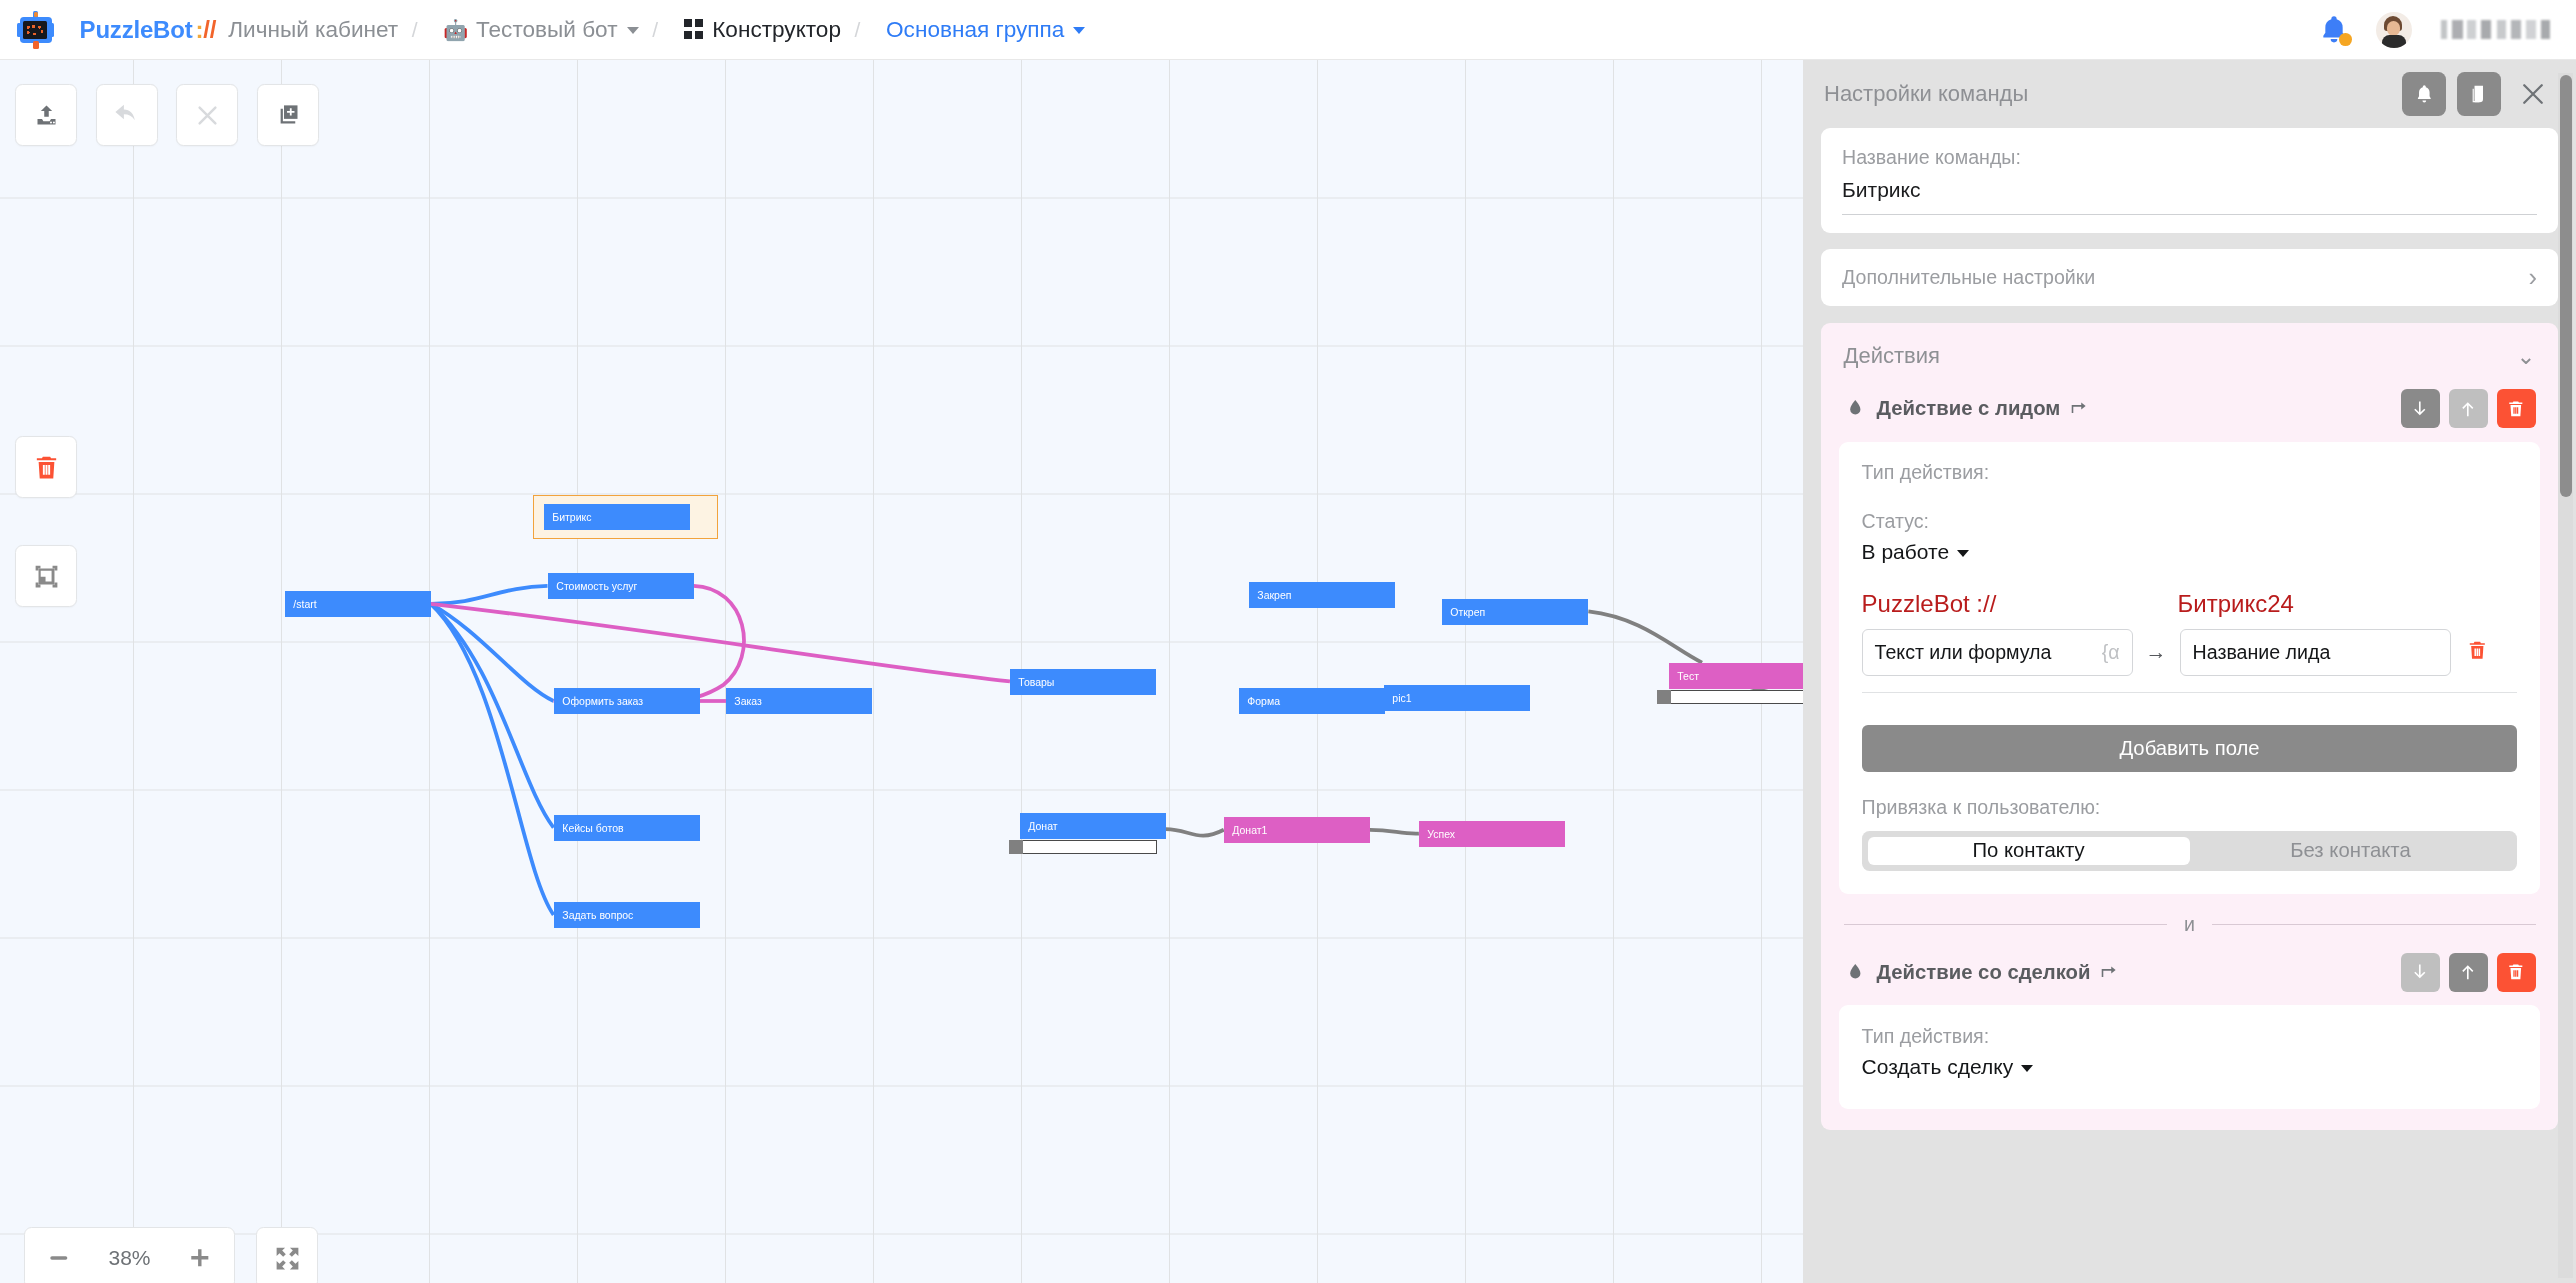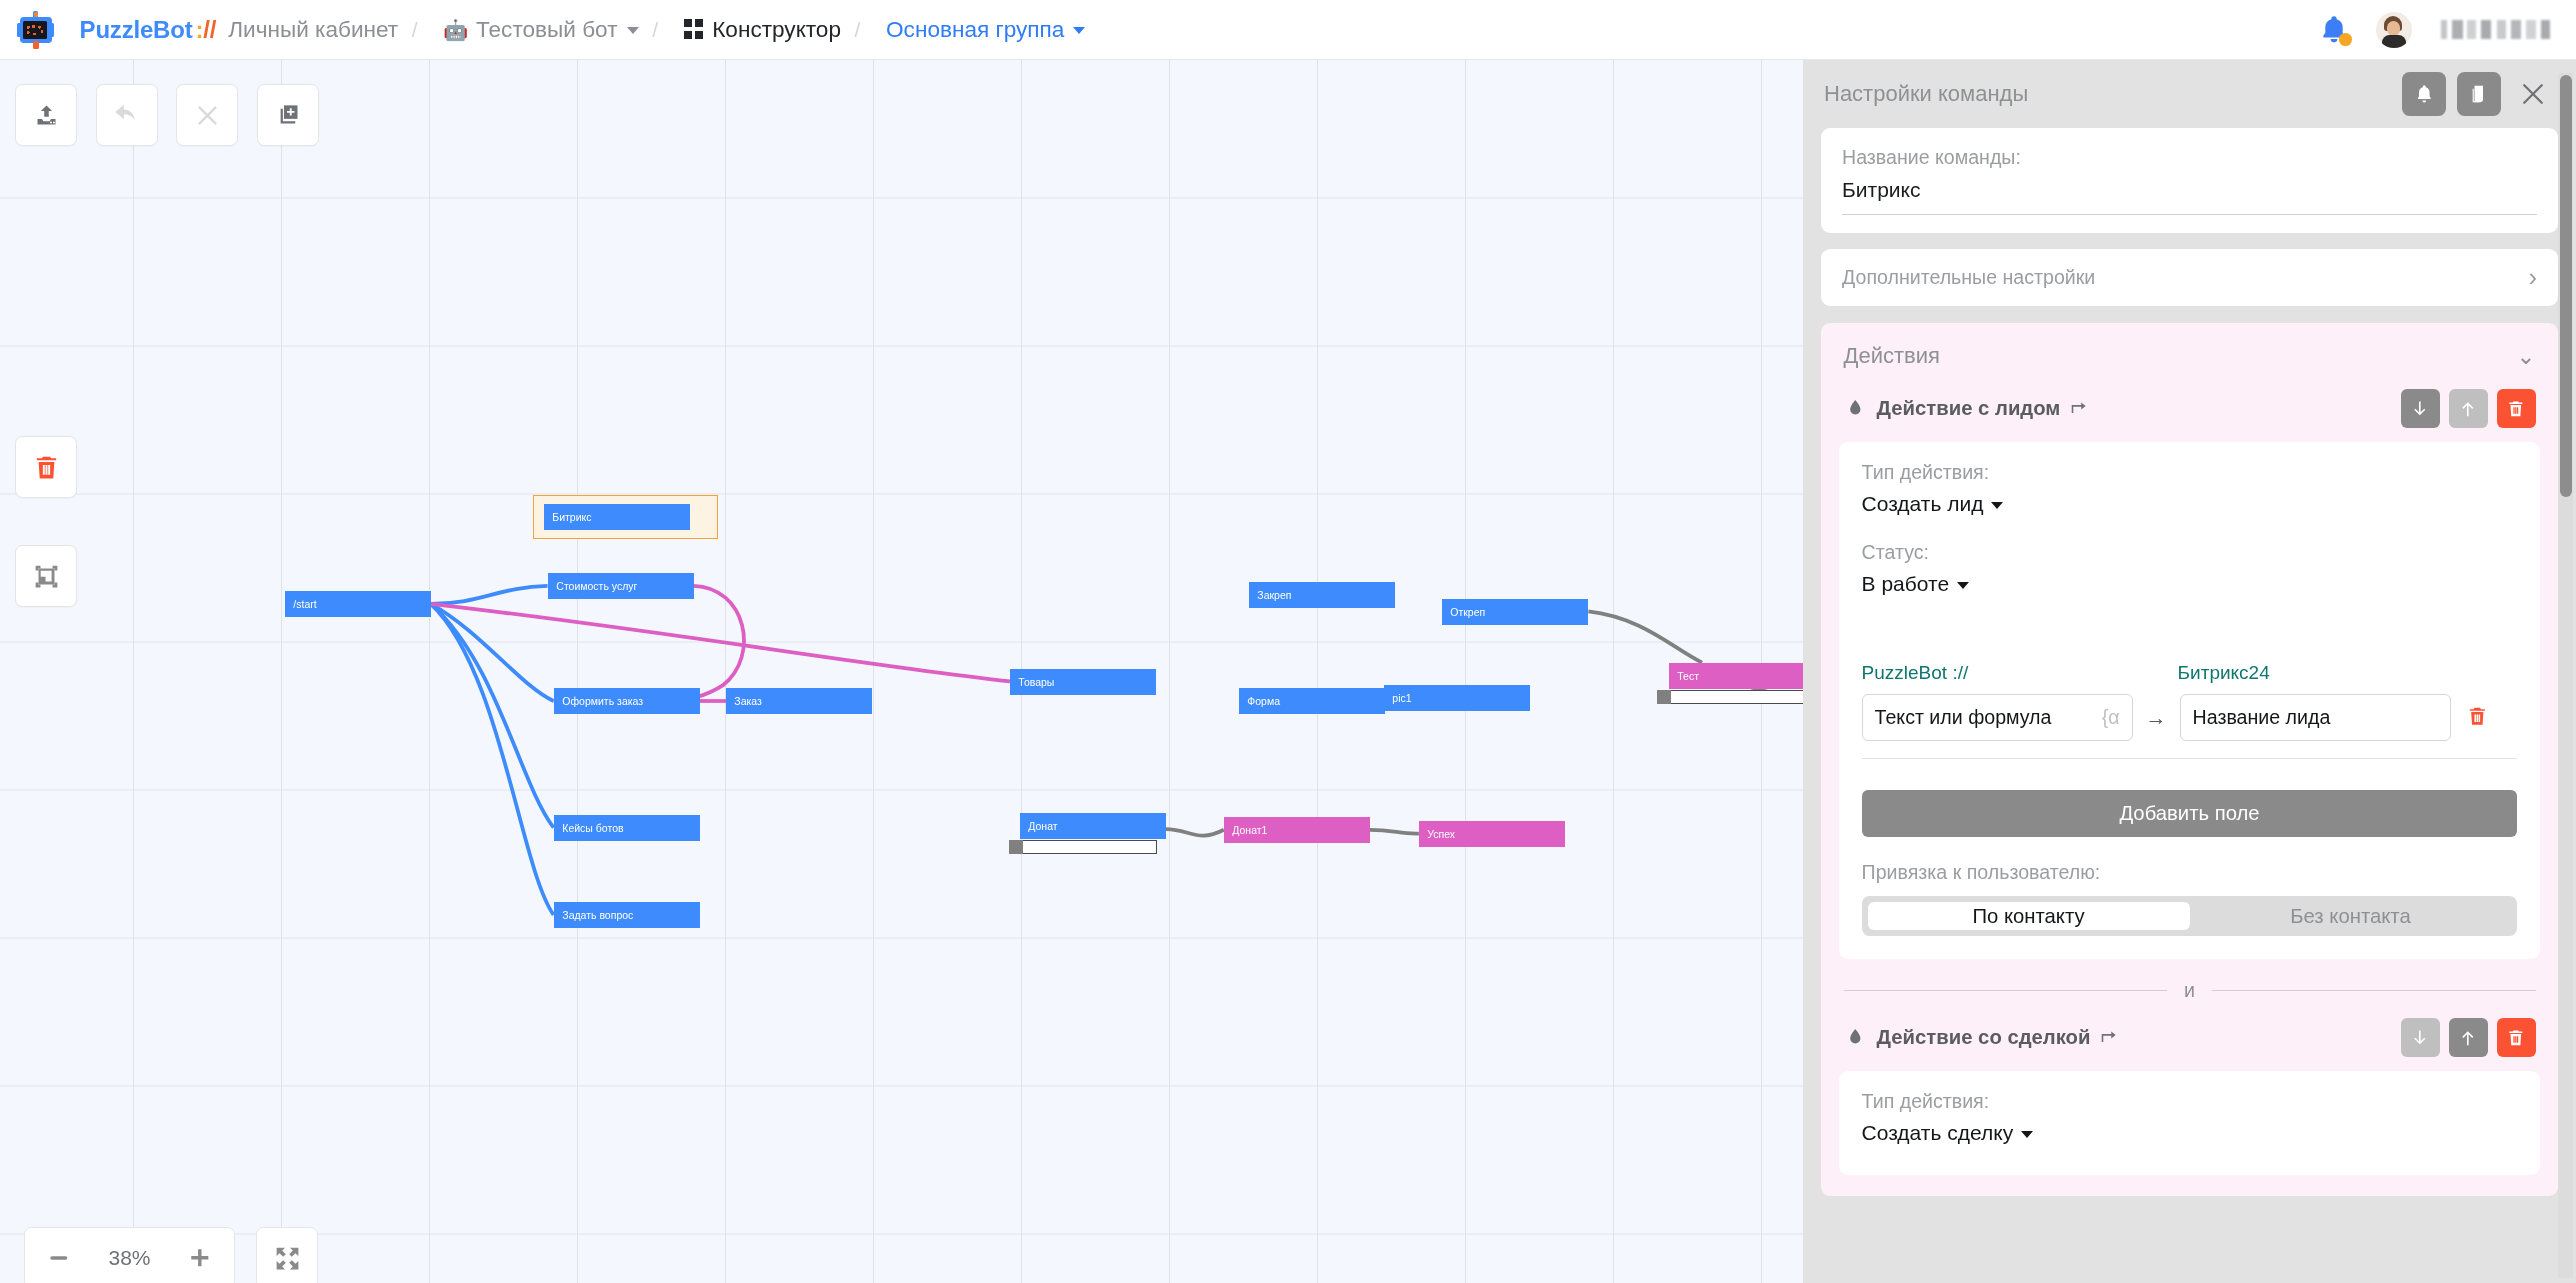--- a/index.html
+++ b/index.html
@@ -181,21 +181,21 @@
   .mini-btn.dark { background:#8a8a8a; }
   .mini-btn.light { background:#bfbfbf; }
   .mini-btn.red { background:#fc5234; }
 
   .act-body { background:#fff; border-radius:9px; padding:19.6px 22.6px 22.6px 22.6px; }
   .dd { font-size:21px; color:#141618; margin-top:7.5px; }
   .dd .caret { display:inline-block; width:0;height:0; margin-left:7.5px; vertical-align:2.3px;
     border-left:6px solid transparent;border-right:6px solid transparent;border-top:7.5px solid #141618;}
 
   .map-cols { display:flex; margin-top:25.6px; }
-  .map-col-lbl { font-size:19px; color:#0f766e;margin-top:40px; }
+  .map-col-lbl { font-size:24px; color:#b91c1c; }
   .map-row { display:flex; align-items:center; margin-top:10.5px; }
   .fld {
     height:47px; border:0.8px solid #d4d6d9; border-radius:6px;
     display:flex; align-items:center; padding:0 12px; font-size:19.6px; color:#141618;
     background:#fff;
   }
   .fld .alpha { margin-left:auto; color:#bfc1c4; font-size:19.6px; }
   .arrow-mid { width:47px; text-align:center; font-size:21px; color:#55585c; }
   .trash-sm { margin-left:15px; }
 
@@ -468,23 +468,20 @@
         <div class="mini-btn red">
           <svg width="19.6" height="19.6" viewBox="0 0 24 24">
               <path fill="#fff" d="M9 3h6l.8 1.4H20V6H4V4.4h4.2L9 3zM5.5 7.5h13L17.6 21H6.4L5.5 7.5zM9 10v8h1.6v-8H9zm2.2 0v8h1.6v-8h-1.6zm2.2 0v8H15v-8h-1.6z"></path>
             </svg>
           </div>
       </div>
     </div>
 
     <div class="act-body">
       <div class="lbl">Тип действия:</div>
-      <div class="dd">
-        <span>Создать лид</span><span class="caret"></span>
-      </div>
 
       <div class="lbl" style="margin-top:25.6px">Статус:</div>
       <div class="dd">
         <span>В работе</span><span class="caret"></span>
       </div>
 
       <div class="map-cols">
         <div class="map-col-lbl" style="width:316px">PuzzleBot ://</div>
         <div class="map-col-lbl">Битрикс24</div>
       </div>

